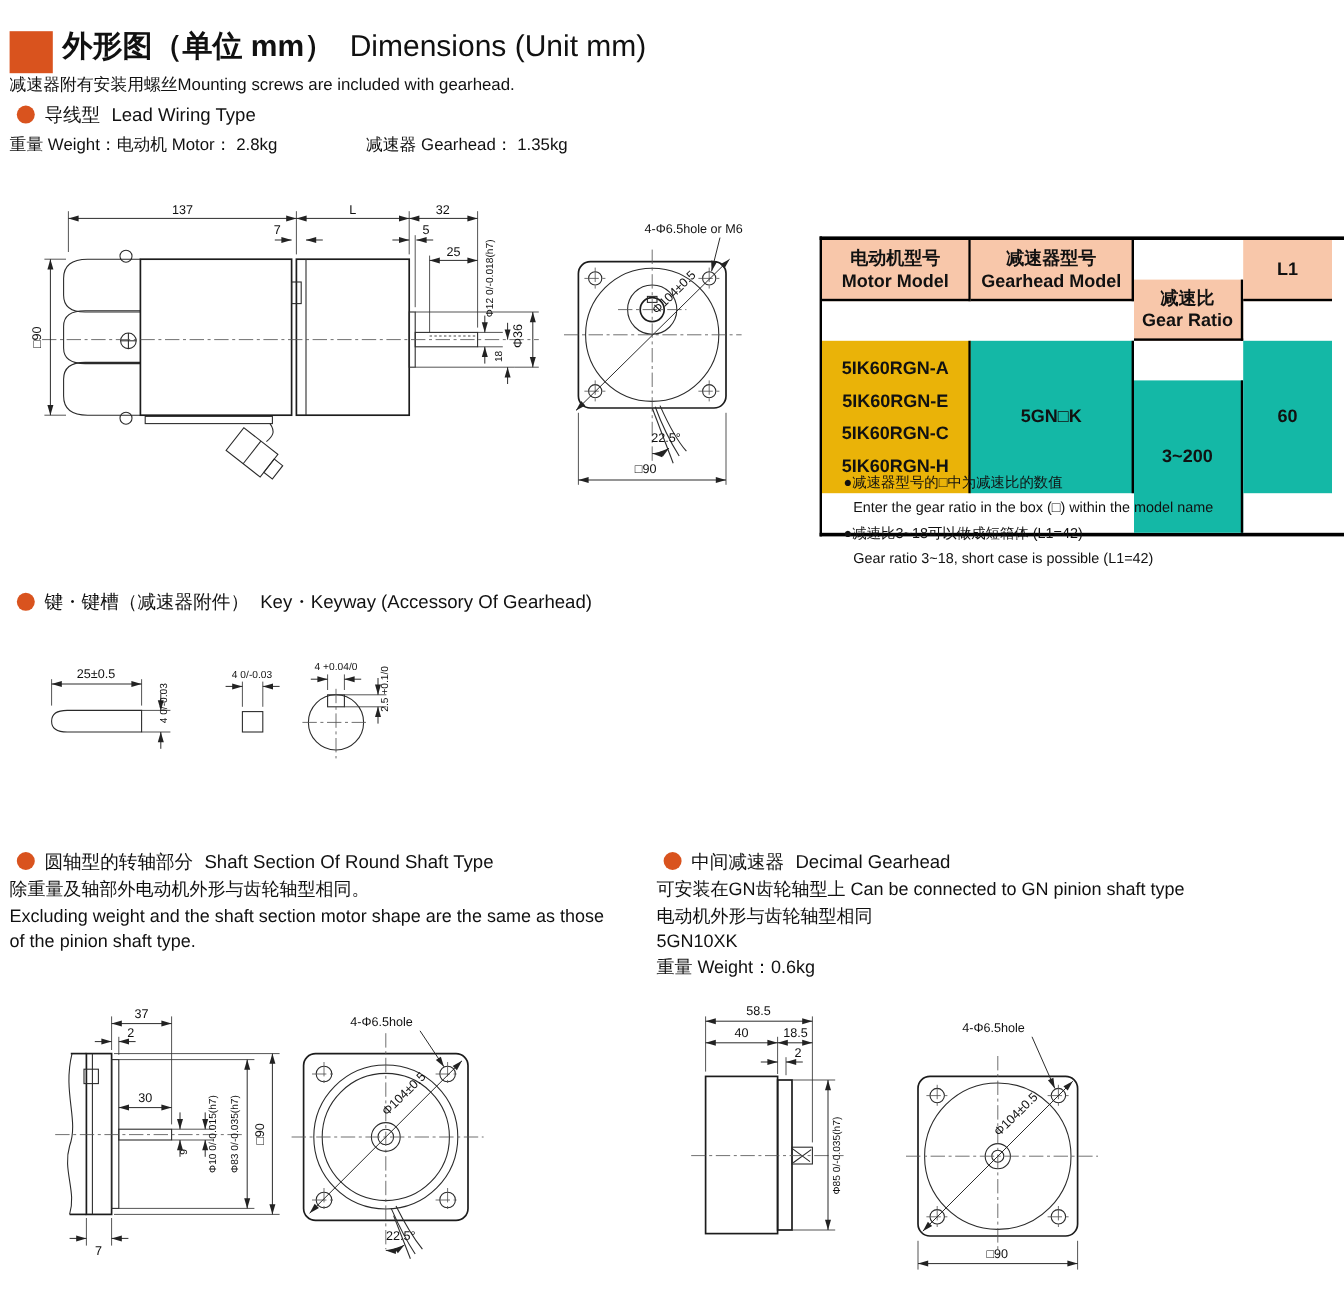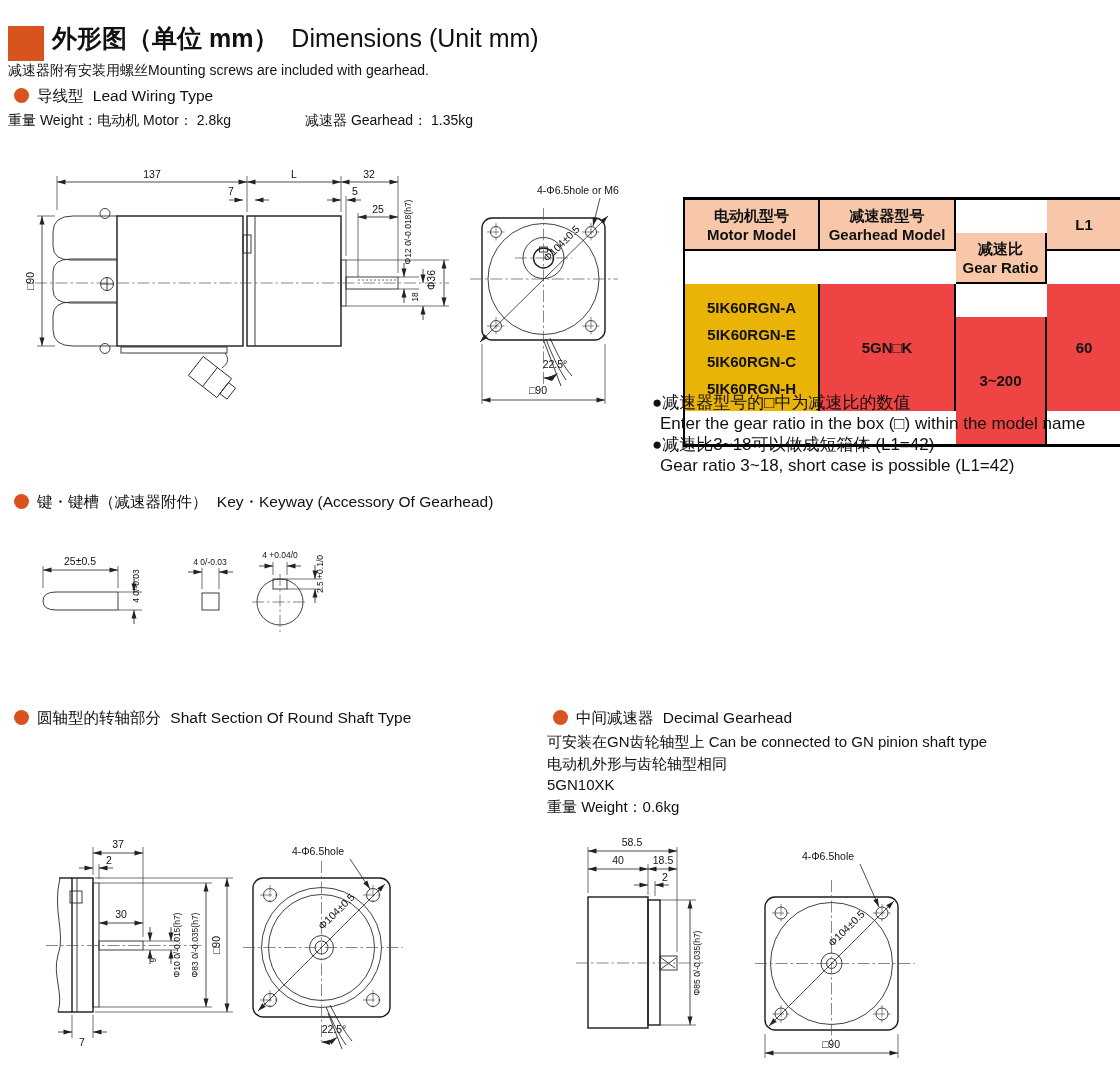--- a/index.html
+++ b/index.html
@@ -21,26 +21,26 @@
   .desc{position:absolute;font-size:15px;line-height:21.5px;white-space:nowrap;}
   
   .dimtable{position:absolute;left:683px;top:197px;width:436px;
             border-top:3px solid #000;border-bottom:3px solid #000;border-left:2px solid #000;
             font-size:15px;font-weight:bold;}
   .trow{display:flex;}
   .tc{border-right:2px solid #000;box-sizing:border-box;display:flex;flex-direction:column;
       align-items:center;justify-content:center;text-align:center;}
   .tc:last-child{border-right:none;}
   .thead .tc{background:#f8c7aa;height:51px;border-bottom:2px solid #000;line-height:19px;}
-  .tbody .tc{height:127px;background:#ef4444;}
-  .c1{width:135px;}.c2{width:136px;}.c3{width:91px;margin-top:33px;}.c4{width:74px;}
+  .tbody .tc{height:127px;background:#14b8a6;}
+  .c1{width:124px;}.c2{width:136px;}.c3{width:91px;margin-top:33px;}.c4{width:74px;}
   .tbody .c1{background:#eab308;}
   .models div{line-height:27px;}
   
-  .notes{position:absolute;left:652px;top:392px;font-size:17px;line-height:21px;white-space:nowrap;}
+  .notes{position:absolute;left:703px;top:392px;font-size:12px;line-height:21px;white-space:nowrap;}
   .notes .en{padding-left:8px;}
   
   svg{position:absolute;overflow:visible;}
   .out{fill:none;stroke:#1c1c1c;stroke-width:1.4;}
   .thin{fill:none;stroke:#2a2a2a;stroke-width:0.9;}
   .ext{stroke:#333;stroke-width:0.7;}
   .dim{stroke:#222;stroke-width:0.8;fill:none;marker-start:url(#da);marker-end:url(#db);}
   .dimo{stroke:#222;stroke-width:0.8;fill:none;marker-end:url(#db);}
   .cl{fill:none;stroke:#555;stroke-width:0.7;stroke-dasharray:12 3 2.5 3;}
   .dot{fill:none;stroke:#444;stroke-width:0.8;stroke-dasharray:2 2;}
@@ -263,20 +263,25 @@
       <line class="dimo" x1="285" y1="27" x2="285" y2="41"></line>
       <line class="dimo" x1="285" y1="65" x2="285" y2="51"></line>
       <text class="ds" x="293" y="36" text-anchor="middle" transform="rotate(-90 293 36)">2.5 +0.1/0</text>
     </g>
   </svg>
 
   <div class="sec-head" style="left:14px;top:708px;">
     <span class="bullet"></span><span class="zh">圆轴型的转轴部分</span>
     <span class="en">Shaft Section Of Round Shaft Type</span>
   </div>
+  <div class="desc" style="left:8px;top:731px;">
+    <div>除重量及轴部外电动机外形与齿轮轴型相同。</div>
+    <div>Excluding weight and the shaft section motor shape are the same as those</div>
+    <div>of the pinion shaft type.</div>
+  </div>
 
   <div class="sec-head" style="left:553px;top:708px;">
     <span class="bullet"></span><span class="zh">中间减速器</span>
     <span class="en">Decimal Gearhead</span>
   </div>
   <div class="desc" style="left:547px;top:731px;">
     <div>可安装在GN齿轮轴型上 Can be connected to GN pinion shaft type</div>
     <div>电动机外形与齿轮轴型相同</div>
     <div>5GN10XK</div>
     <div>重量 Weight：0.6kg</div>

